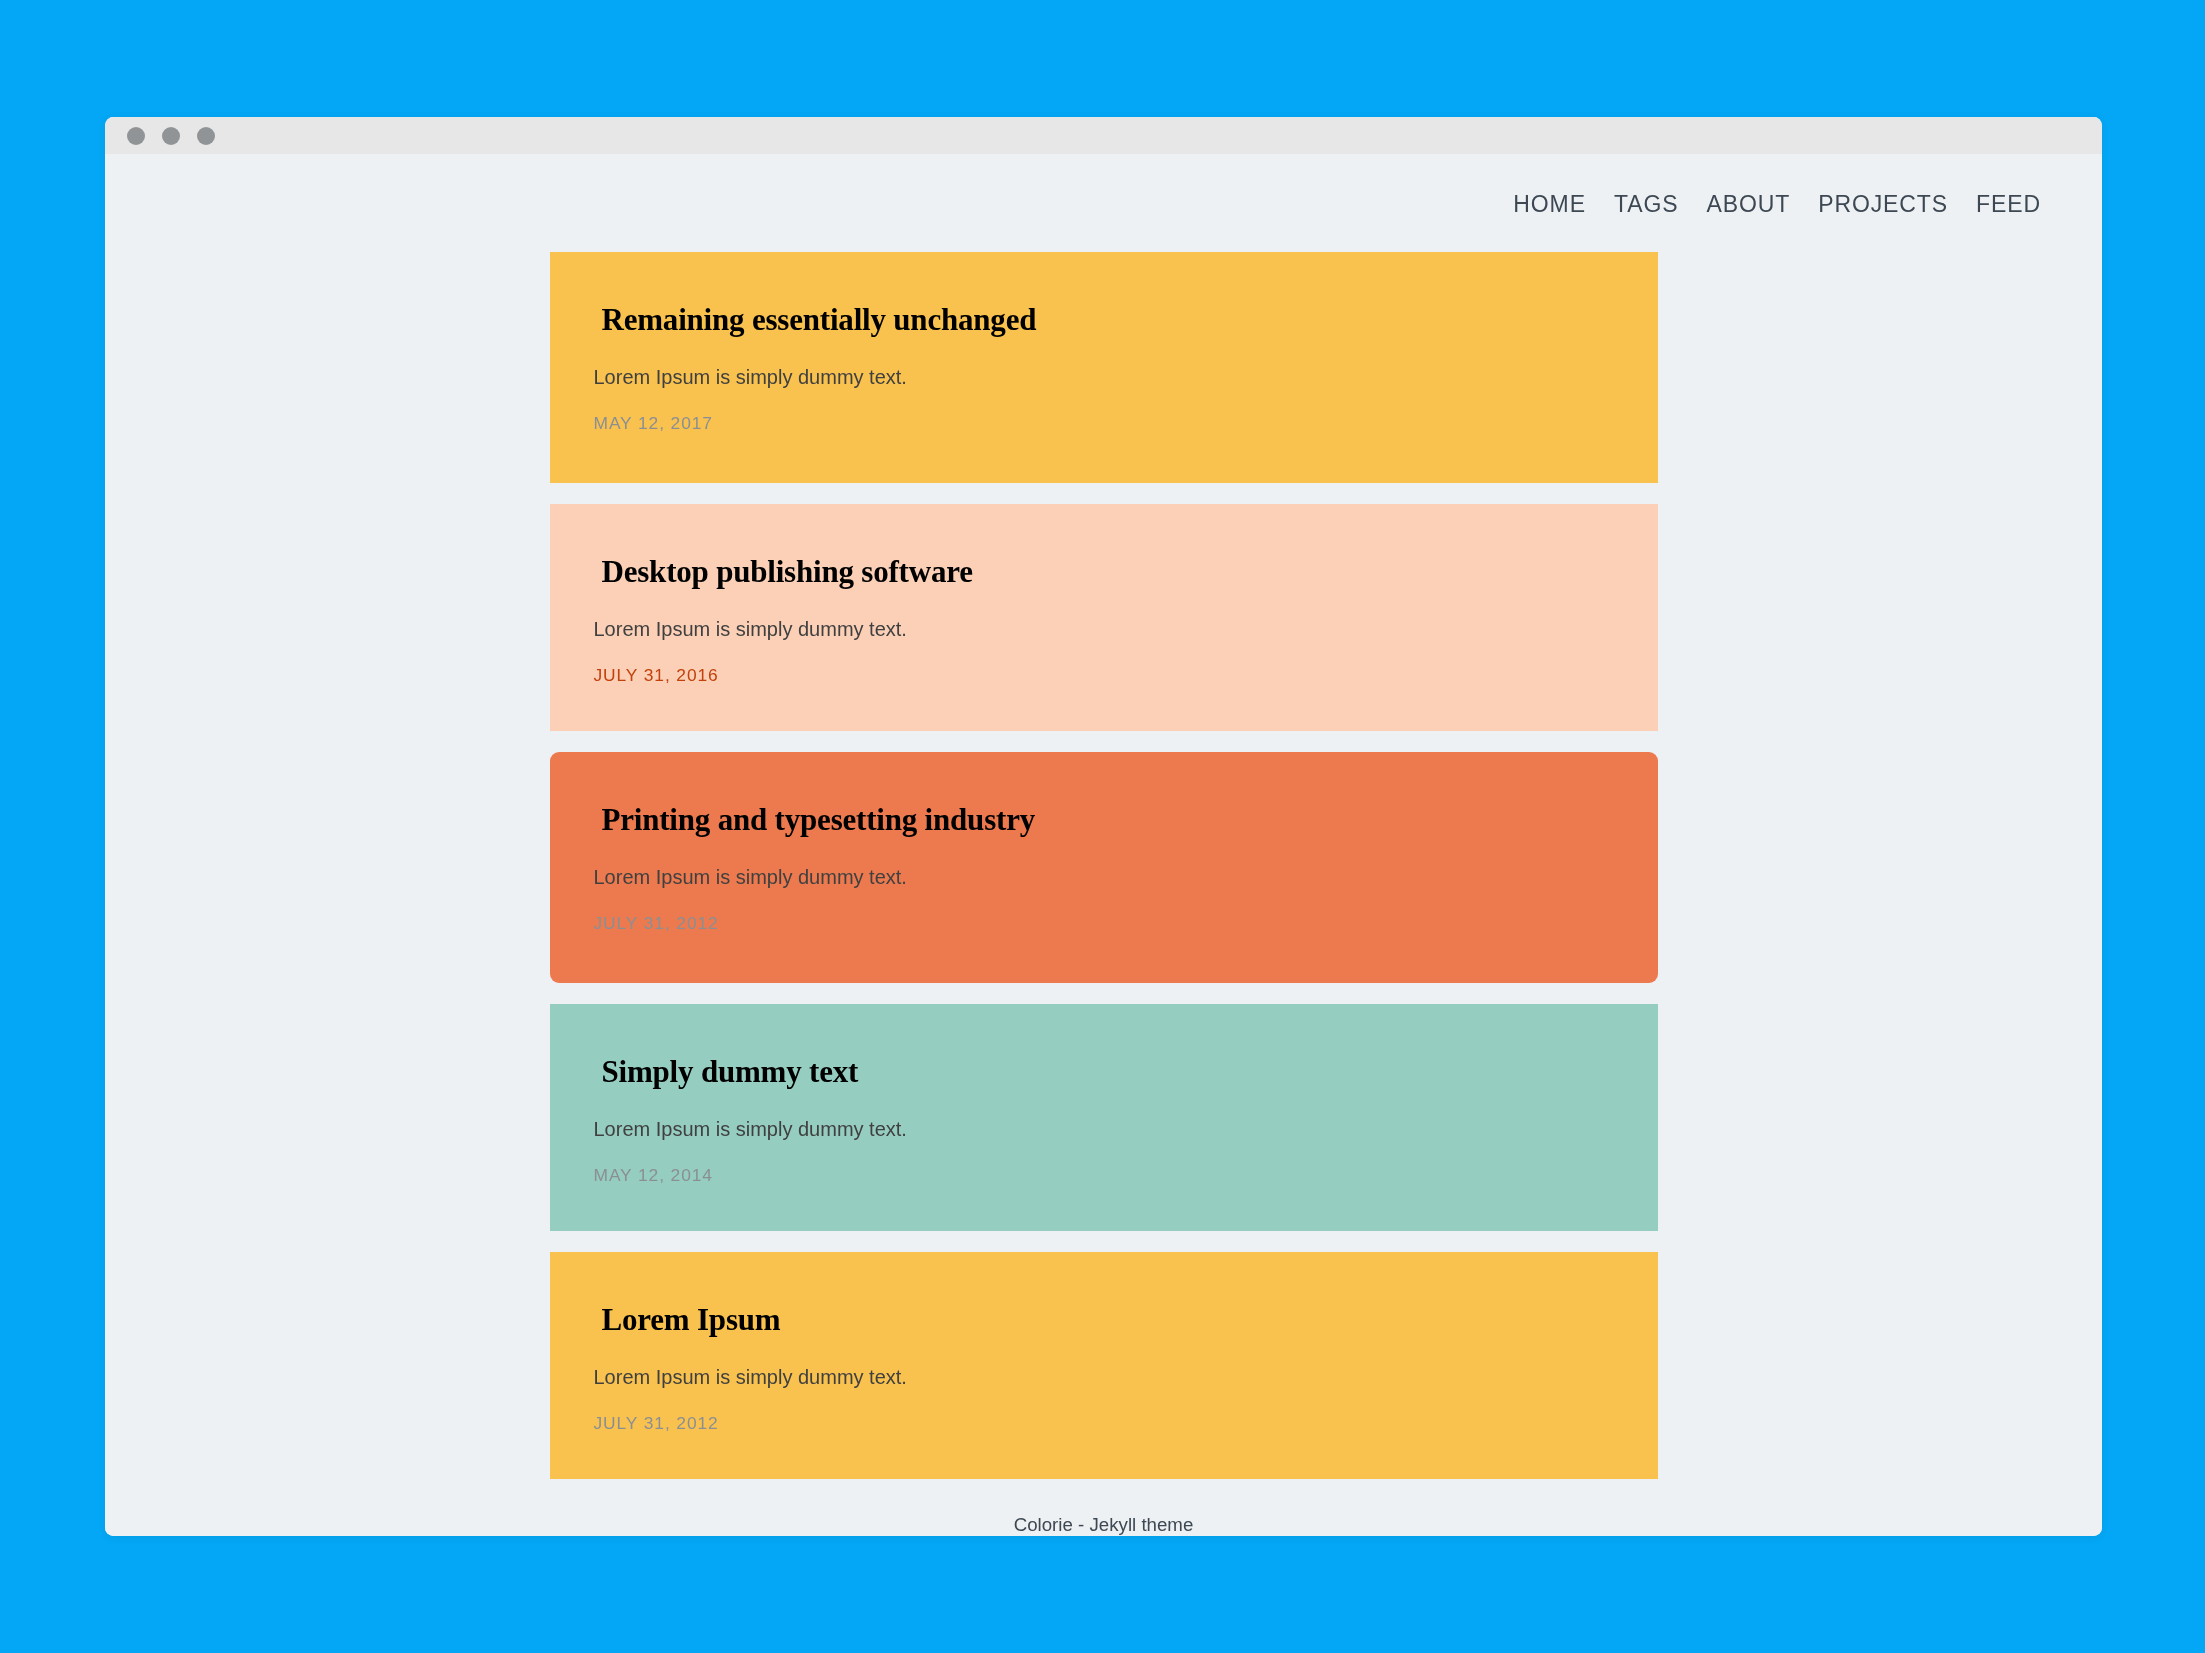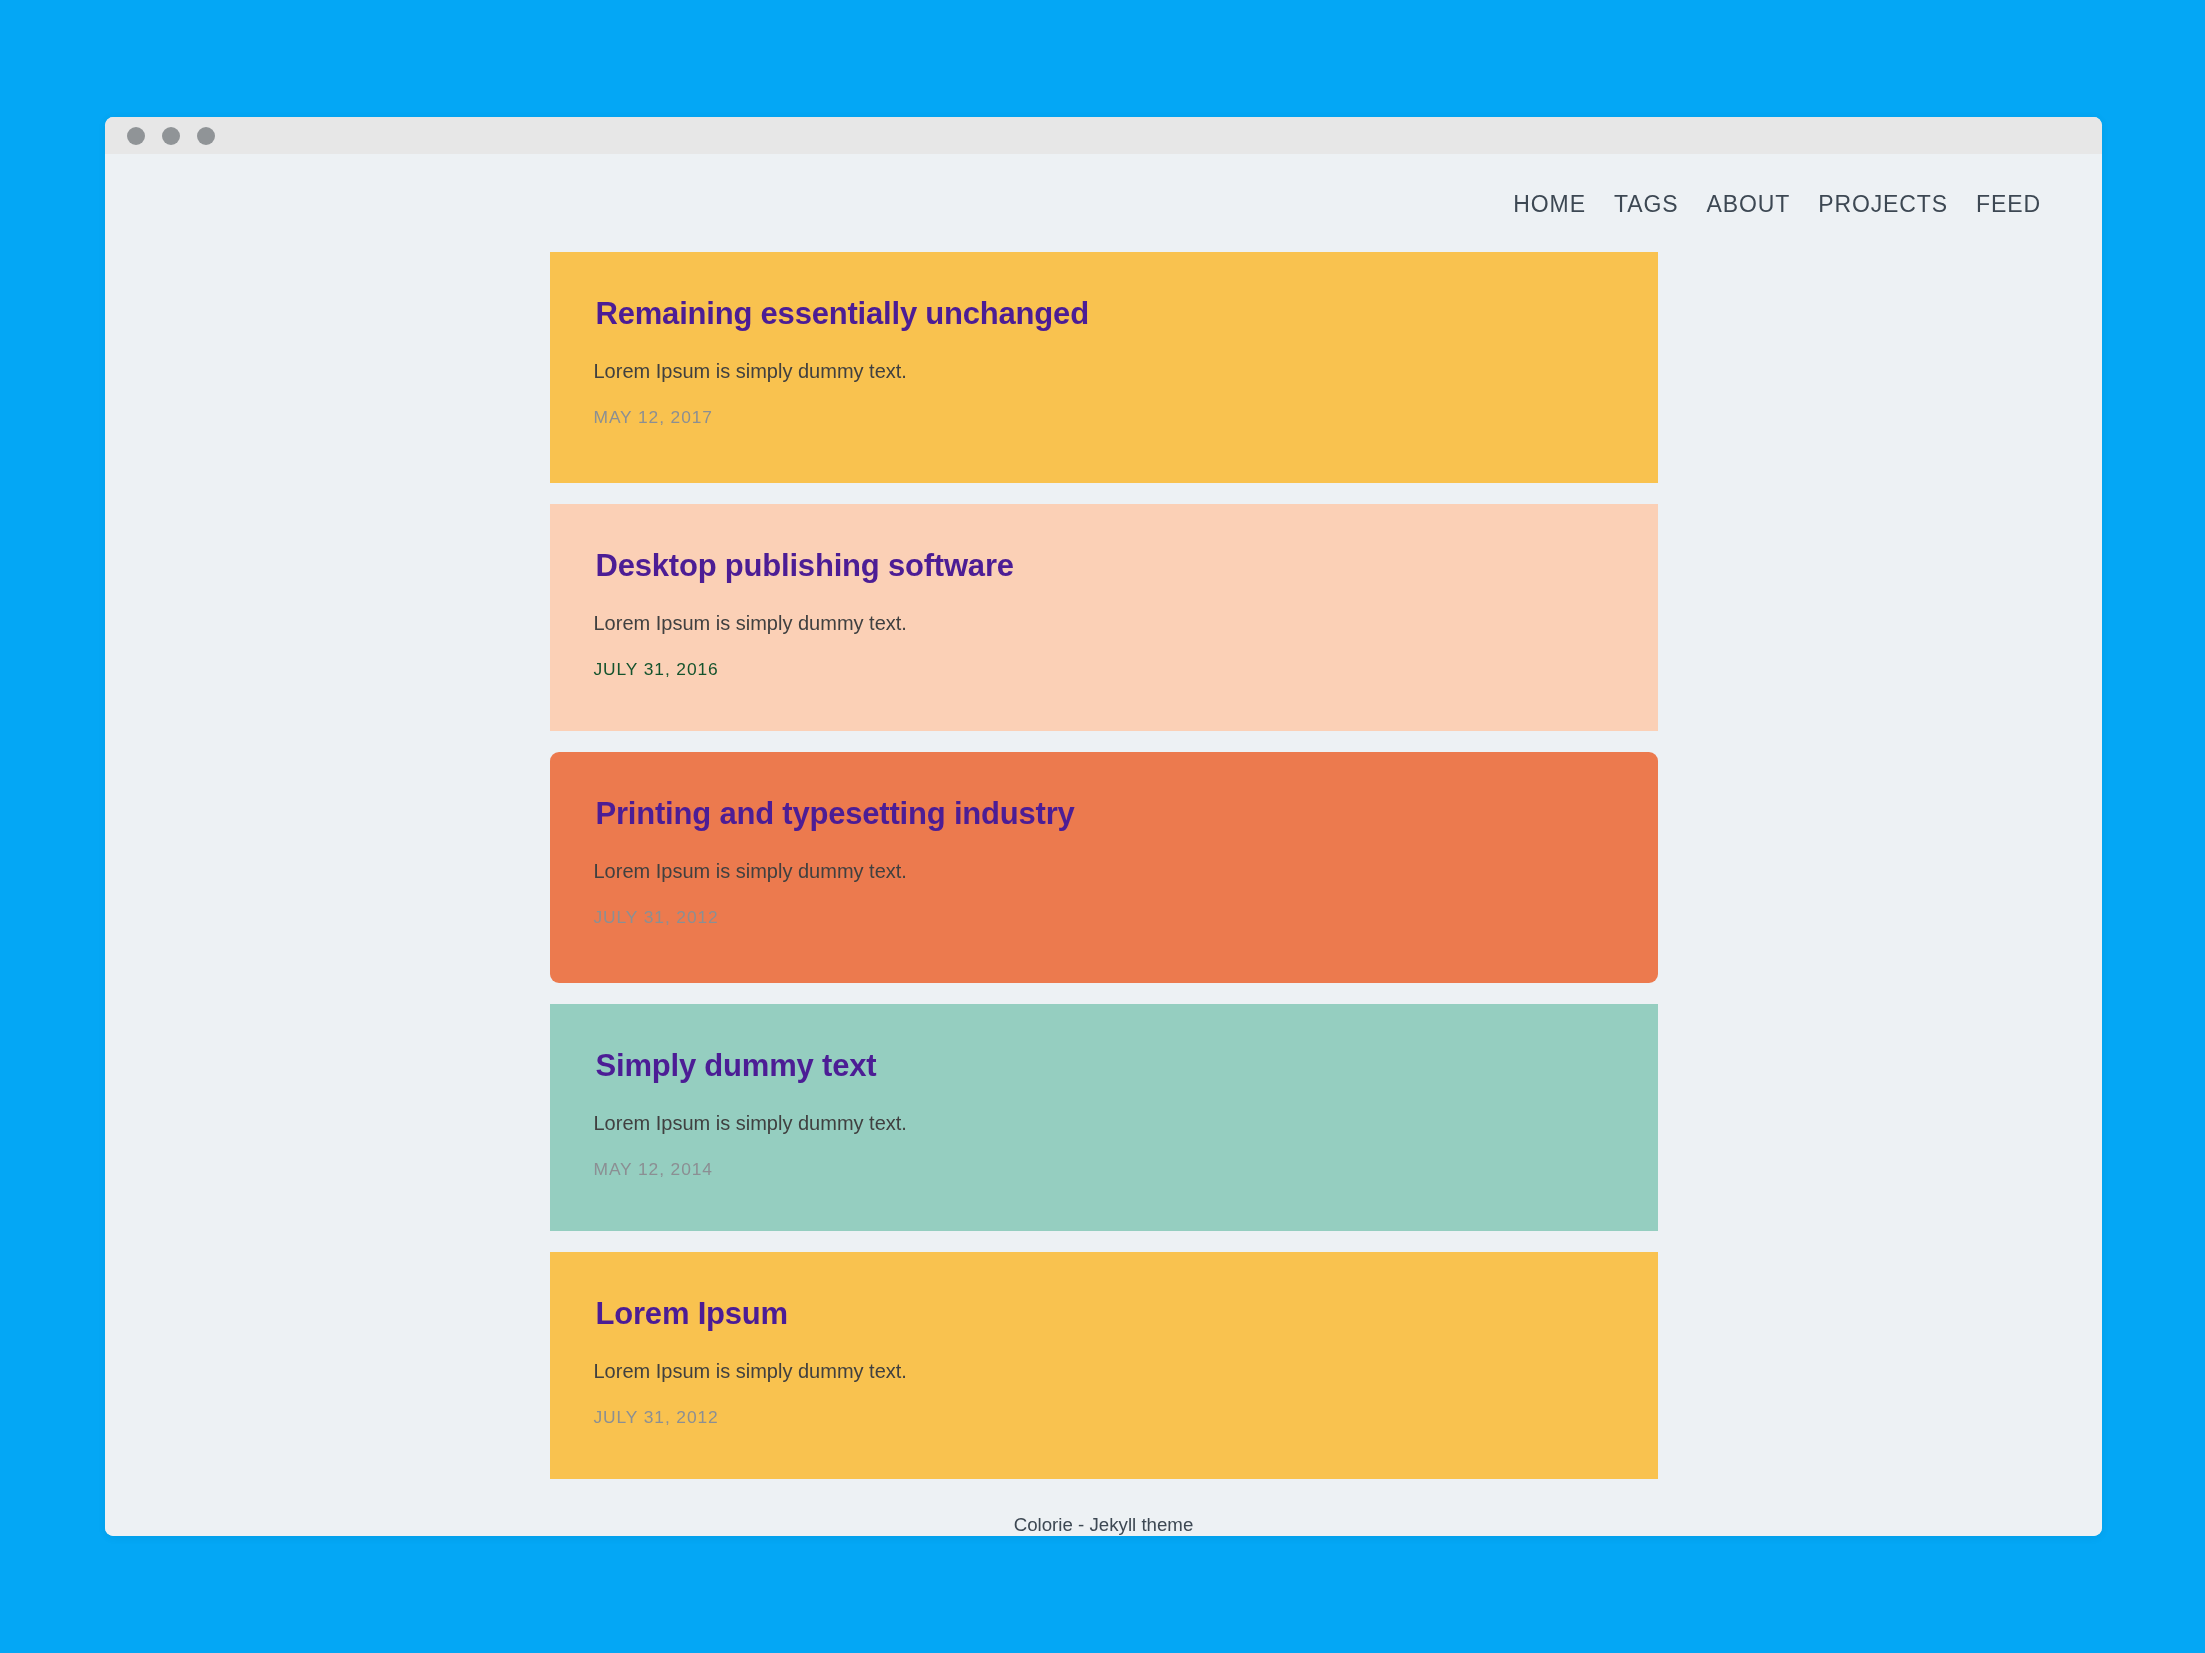--- a/index.html
+++ b/index.html
@@ -75,40 +75,41 @@
   .post-card {
     position: relative;
     box-sizing: border-box;
     padding: 41px 44px 37px 44px;
     margin-bottom: 21px;
   }
   .post-card.h-tall   { height: 231px; }
   .post-card.h-short  { height: 227px; }
 
   .post-title {
-    margin: 2px;
+    margin: 8px;
     font-size: 31px;
     font-weight: 600;
-    color: #4c1d95;
+    color: #000000;
     line-height: 1.25;
     letter-spacing: -0.2px;
+    font-family: Liberation Serif, serif;
   }
   .post-excerpt {
     margin: 23px 0 0 0;
     font-size: 20px;
     color: #404040;
     line-height: 1.4;
   }
   .post-date {
     margin: 22px 0 0 0;
     font-size: 17.4px;
     letter-spacing: 0.9px;
     color: #8b8f93;
   }
-  .post-card.on-light .post-date { color: #14532d; }
+  .post-card.on-light .post-date { color: #c2410c; }
 
   .site-footer {
     text-align: center;
     padding-top: 13.6px;
     font-size: 18.7px;
     color: #3d4853;
   }
 </style>
 </head>
 <body style="background: rgb(4, 167, 245);">

